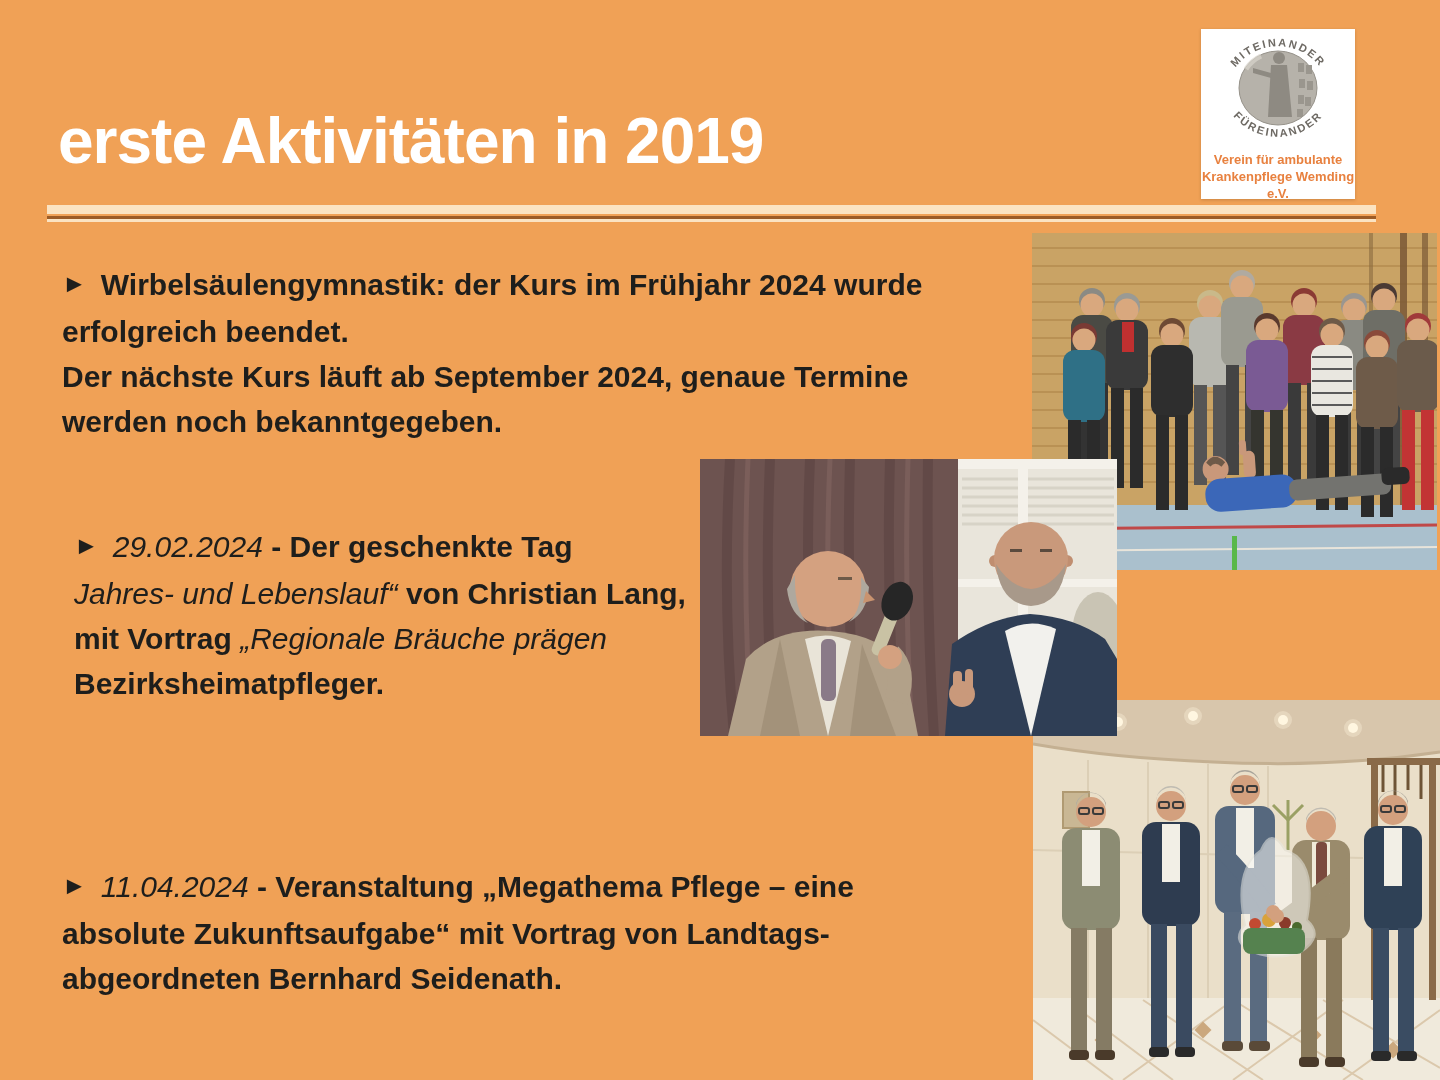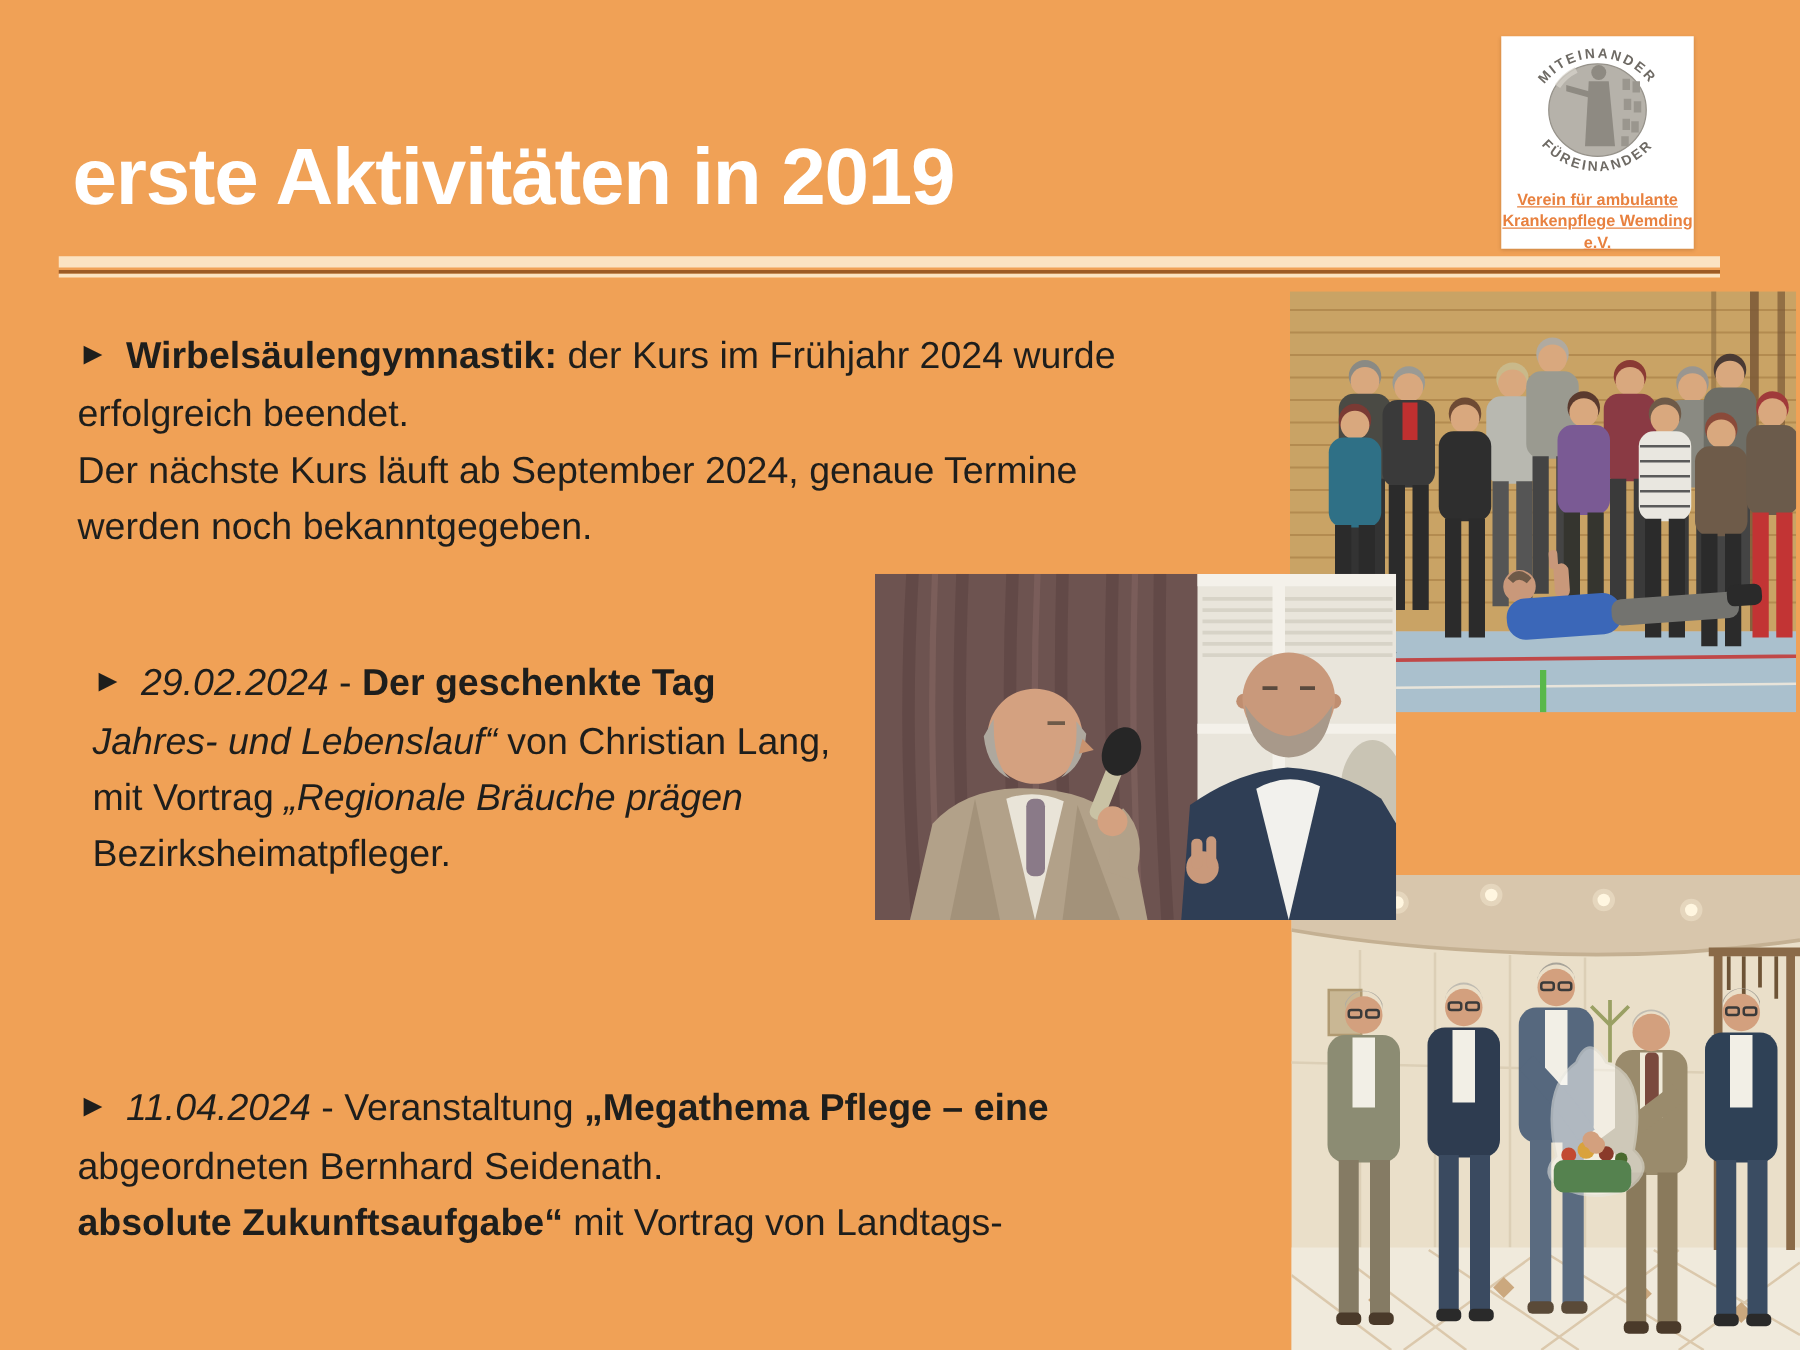--- a/index.html
+++ b/index.html
@@ -17,31 +17,31 @@
   .separator .thick{position:absolute;left:0;top:0;width:100%;height:9px;background:#FBE3C2;}
   .separator .thin-dark{position:absolute;left:0;top:11px;width:100%;height:3px;background:#9C5B26;}
   .separator .thin-light{position:absolute;left:0;top:14px;width:100%;height:3px;background:#FBE3C2;}
 
   .logo{
     position:absolute;left:1201px;top:29px;width:154px;height:170px;
     background:#FFFFFF;box-shadow:0 1px 3px rgba(90,50,10,.25);
   }
   .logo .org{
     position:absolute;left:0;top:122px;width:154px;text-align:center;
-    color:#E8813F;font-weight:bold;font-size:13px;line-height:17px;text-decoration:underline;
+    color:#E8813F;font-weight:bold;font-size:13px;line-height:17px;
   }
 
   .textblock{
     position:absolute;color:#1E1E1C;font-size:30px;line-height:45px;
   }
   .tb1{left:62px;top:262px;width:930px;}
   .tb2{left:74px;top:524px;width:660px;}
   .tb3{left:62px;top:864px;width:930px;}
   .tline{white-space:nowrap;}
-  .sp-regular{font-weight:normal;}
+  .sp-regular{font-weight:bold;}
   .sp-bold{font-weight:bold;margin-top:36px;}
   .sp-italic{font-style:italic;}
   .sp-bullet{font-size:25px;margin-right:14px;position:relative;top:-3px;}
 
   .photo{position:absolute;overflow:hidden;}
   .photo svg{display:block;}
   .photo1{left:1032px;top:233px;width:405px;height:337px;z-index:1;}
   .photo3{left:1033px;top:700px;width:407px;height:380px;z-index:2;}
   .photo2{left:700px;top:459px;width:417px;height:277px;z-index:3;}
 </style>
@@ -98,22 +98,22 @@
       <div class="tline"><span class="sp-regular">werden noch bekanntgegeben.</span></div>
     </div>
   <div class="textblock tb2">
       <div class="tline"><span class="sp-bullet">►</span><span class="sp-italic">29.02.2024</span><span class="sp-regular"> - </span><span class="sp-bold">Der geschenkte Tag</span></div>
       <div class="tline"><span class="sp-italic">Jahres- und Lebenslauf“</span><span class="sp-regular"> von Christian Lang,</span></div>
       <div class="tline"><span class="sp-regular">mit Vortrag </span><span class="sp-italic">„Regionale Bräuche prägen</span></div>
       <div class="tline"><span class="sp-regular">Bezirksheimatpfleger.</span></div>
     </div>
   <div class="textblock tb3">
       <div class="tline"><span class="sp-bullet">►</span><span class="sp-italic">11.04.2024</span><span class="sp-regular"> - Veranstaltung </span><span class="sp-bold">„Megathema Pflege – eine</span></div>
+      <div class="tline"><span class="sp-bold">absolute Zukunftsaufgabe“</span><span class="sp-regular"> mit Vortrag von Landtags-</span></div>
       <div class="tline"><span class="sp-regular">abgeordneten Bernhard Seidenath.</span></div>
-      <div class="tline"><span class="sp-bold">absolute Zukunftsaufgabe“</span><span class="sp-regular"> mit Vortrag von Landtags-</span></div>
     </div>
 
   <div class="photo photo1" role="img" aria-label="Gruppenfoto der Wirbelsäulengymnastik-Gruppe in der Turnhalle, ein Mann liegt vorne mit Daumen hoch">
     <svg width="405" height="337" viewBox="0 0 405 337" preserveAspectRatio="none">
       <rect width="405" height="272" fill="#C9A365"></rect>
       <g stroke="#A87F45" stroke-width="1.5" opacity="0.65">
         <line x1="0" y1="15" x2="405" y2="15"></line>
           <line x1="0" y1="33" x2="405" y2="33"></line>
         <line x1="0" y1="51" x2="405" y2="51"></line>
           <line x1="0" y1="69" x2="405" y2="69"></line>

